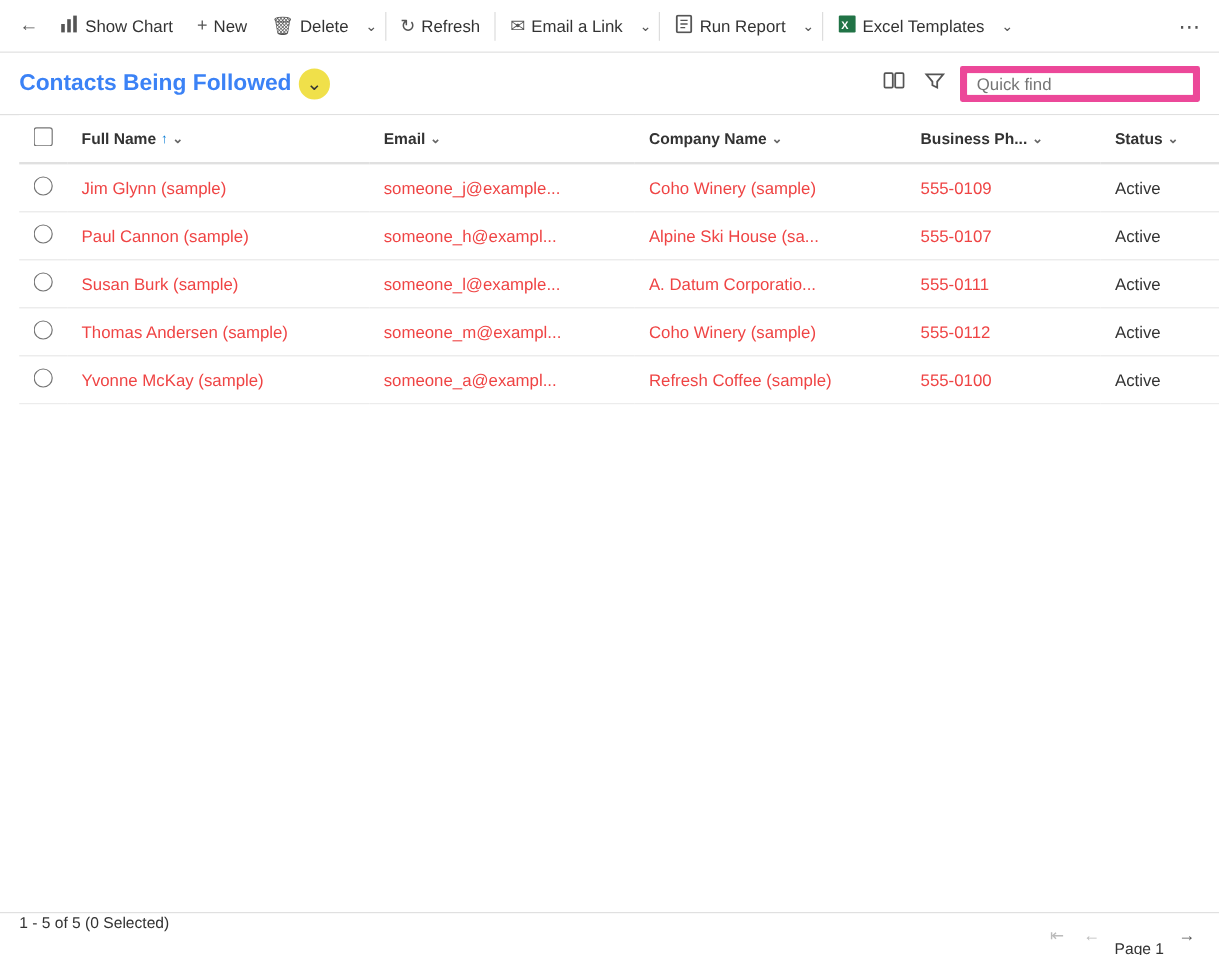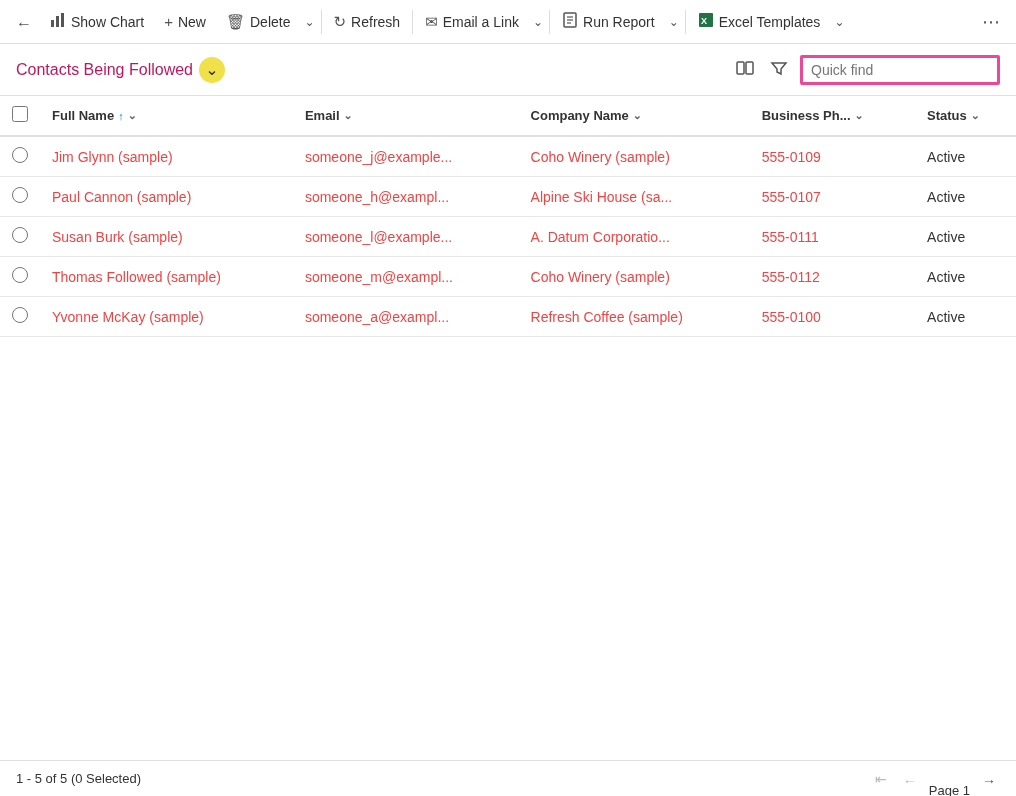--- a/index.html
+++ b/index.html
@@ -56,23 +56,23 @@
     
     .view-header {
       display: flex;
       align-items: center;
       height: 52px;
       padding: 0 16px;
       border-bottom: 1px solid #e0e0e0;
       background: #fff;
     }
     .view-title {
-      font-size: 16px;
-      font-weight: 400;
-      color: #be185d;
+      font-size: 19px;
+      font-weight: 700;
+      color: #3b82f6;
       margin-right: 6px;
     }
     .view-title-chevron {
       cursor: pointer;
       font-size: 16px;
       color: #333;
       background: #f0e04a;
       border-radius: 50%;
       width: 26px;
       height: 26px;
@@ -90,21 +90,21 @@
       border: none;
       background: none;
       cursor: pointer;
       padding: 4px;
       color: #555;
       font-size: 16px;
     }
     .quick-find-wrap {
       display: flex;
       align-items: flex-start;
-      border: 3px solid #ec4899;
+      border: 6px solid #ec4899;
       border-radius: 2px;
       height: 30px;
       overflow: hidden;
       width: 200px;
     }
     .quick-find-input {
       border: none;
       outline: none;
       padding: 0 8px;
       font-size: 14px;
@@ -167,21 +167,20 @@
     .chevron-icon { font-size: 11px; color: #666; cursor: pointer; }
 
     
     .footer {
       position: fixed;
       bottom: 0;
       left: 0;
       right: 0;
       height: 36px;
       display: flex;
-      align-items: center;
       padding: 0 16px;
       border-top: 1px solid #e0e0e0;
       background: #fff;
       font-size: 13px;
       color: #333;
     }
     .footer-spacer { flex: 1; }
     .footer-pager {
       display: flex;
       align-items: center;
@@ -298,21 +297,21 @@
         <path d="M2 4h14l-5 6v5l-4-2V10L2 4z" stroke="#555" stroke-width="1.5" fill="none"></path>
       </svg>
     </button>
     <div class="quick-find-wrap">
       <input class="quick-find-input" type="text" placeholder="Quick find" style="">
       <button class="quick-find-search-btn">🔍</button>
     </div>
   </div>
 </div>
 
-<div style="overflow-x:auto; margin-bottom:15px;">
+<div style="overflow-x:auto; margin-bottom:15px;padding-left:16px;">
   <table class="data-table">
     <thead>
       <tr>
         <th class="check-col">
           <input type="checkbox" style="width: 16px; height: 16px; cursor: pointer;">
         </th>
         <th>
           <div class="th-inner">
             <span>Full Name</span>
             <span class="sort-asc">↑</span>
@@ -398,21 +397,21 @@
     <td>
       <a href="#">555-0111</a>
     </td>
     <td>Active</td>
   </tr>
         <tr>
     <td class="check-col">
       <input type="radio" class="row-radio" name="row-select" style="">
     </td>
     <td>
-      <a href="#">Thomas Followed (sample)</a>
+      <a href="#">Thomas Andersen (sample)</a>
     </td>
     <td>
       <a href="#">someone_m@exampl...</a>
     </td>
     <td>
       <a href="#">Coho Winery (sample)</a>
     </td>
     <td>
       <a href="#">555-0112</a>
     </td>

